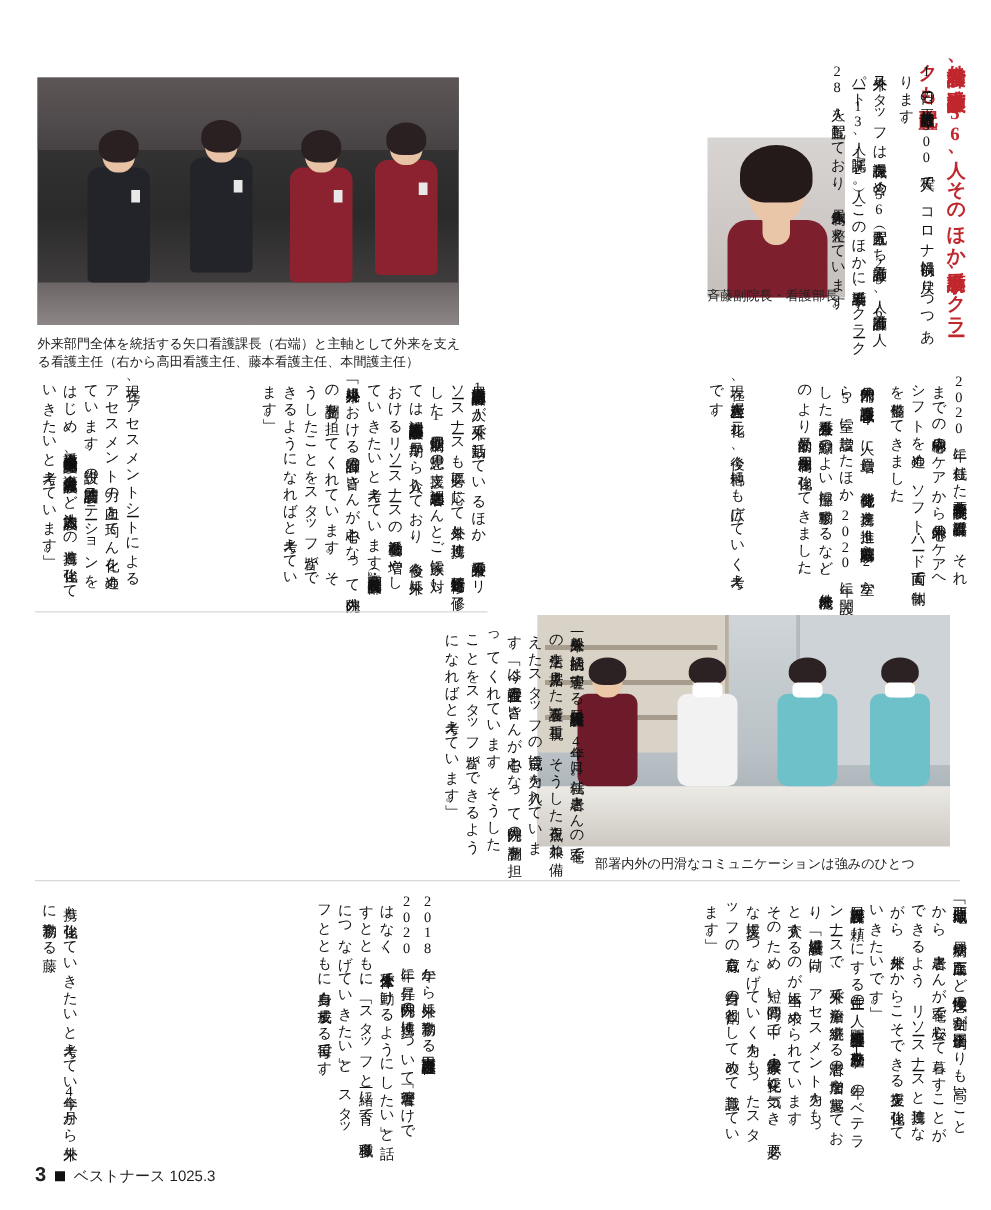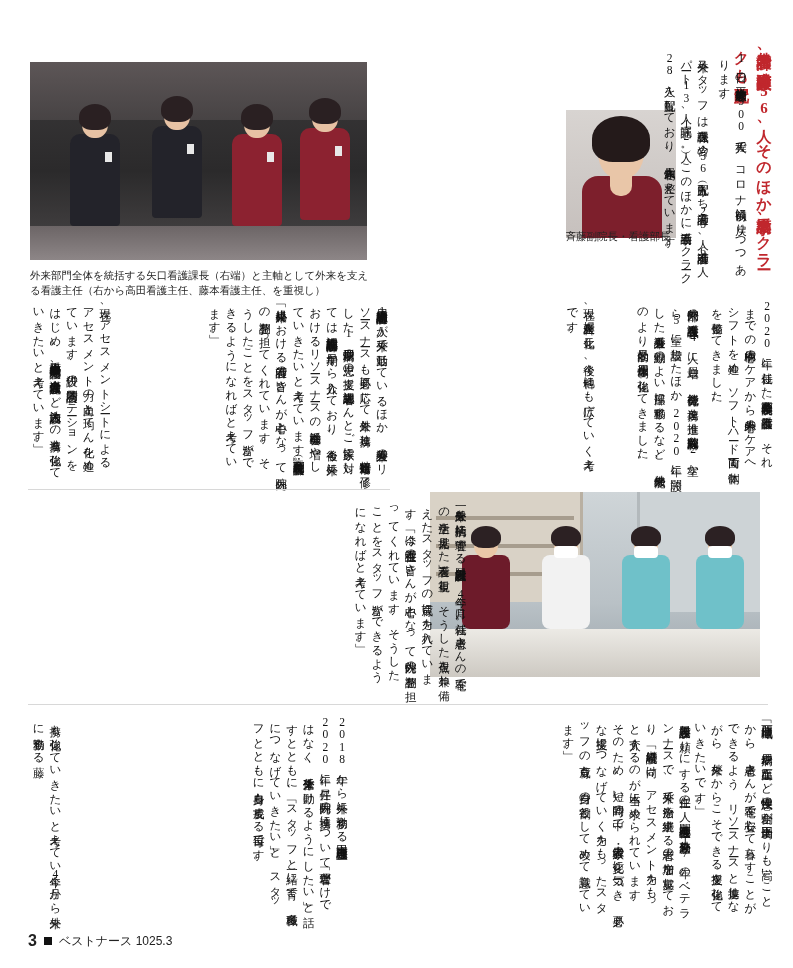--- a/index.html
+++ b/index.html
@@ -159,21 +159,21 @@
     <div class="nurse n4" style="left:268px;bottom:40px;">
       <div class="head">
           <div class="hair"></div>
         </div>
       <div class="body">
           <div class="badge"></div>
         </div>
     </div>
   </div>
 
-  <div class="cap-top">外来部門全体を統括する矢口看護課長（右端）と主軸として外来を支える看護主任（右から高田看護主任、藤本看護主任、を重視し）</div>
+  <div class="cap-top">外来部門全体を統括する矢口看護課長（右端）と主軸として外来を支える看護主任（右から高田看護主任、藤本看護主任、本間護主任）</div>
 
   <div class="portrait">
     <div class="p-body"></div>
     <div class="p-collar"></div>
     <div class="p-head"></div>
     <div class="p-hair"></div>
   </div>
   <div class="cap-portrait">斉藤副院長・看護部長</div>
 
   <div class="col v" style="right:44px;top:52px;height:230px;">1日の平均外来患者数は500人程で、コロナ禍以前に戻りつつあります。</div>
@@ -219,20 +219,21 @@
       <div class="b"></div>
     </div>
     <div class="st s4" style="left:262px;">
       <div class="h">
           <div class="hr"></div>
           <div class="mask" style="left:0;top:16px;width:24px;"></div>
         </div>
       <div class="b"></div>
     </div>
   </div>
+  <div class="cap-mid">部署内外の円滑なコミュニケーションは強みのひとつ</div>
 
   <div class="col v" style="left:352px;top:500px;height:185px;">一般外来を統括的に管理する矢口愛看護課長は、今年4月に就任。「患者さんの在宅での生活を見据えた看護」を重視し、そうした視点を兼ね備えたスタッフの育成に力を入れています。「今は看護主任の皆さんが中心となって院内外の調整を担ってくれています。そうしたことをスタッフ皆ができるようになればと考えています」。</div>
 
   <div class="col v" style="left:250px;top:716px;height:198px;">2018年から外来に勤務する高田恵理看護主任は、2020年に昇任。院内外の連携について「管理者だけではなく、外来全体で動けるようにしたい」と話すとともに、「スタッフと一緒に育て、多職種につなげていきたい」と、スタッフとともに自身も成長する毎日です。</div>
   <div class="col v" style="right:18px;top:716px;height:198px;">「西胆振地域は、糖尿病や高血圧など慢性疾患の割合が全国平均よりも高いことから、患者さんが在宅で安心して暮らすことができるよう、リソースナースと連携しながら、外来だからこそできる支援を強化していきたいです」。</div>
   <div class="col v" style="right:100px;top:716px;height:198px;">矢口看護課長が頼りにする主任の一人、本間純美看護主任は外来勤務歴17年のベテランナースで、外来で治療を継続する患者の増加を実感しており、「継続看護に向け、アセスメント力をもっと介入するのが本当に求められています。そのため、短い時間の中で、患者・家族の変化に気づき、必要な支援につなげていく力をもったスタッフの育成も、自身の役割として改めて意識しています」。</div>
   <div class="col v" style="left:30px;top:716px;height:198px;">携も強化していきたいと考えてい今年4月から外来に勤務する藤</div>
 
   <div class="footer">
     <span class="pg">3</span>

